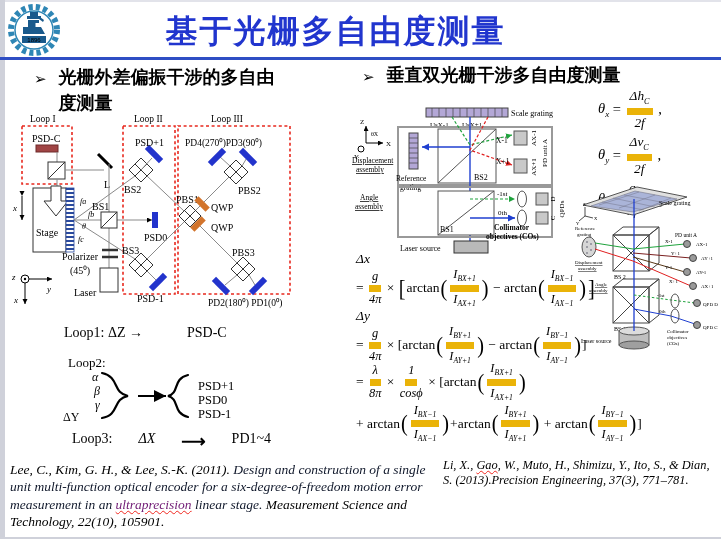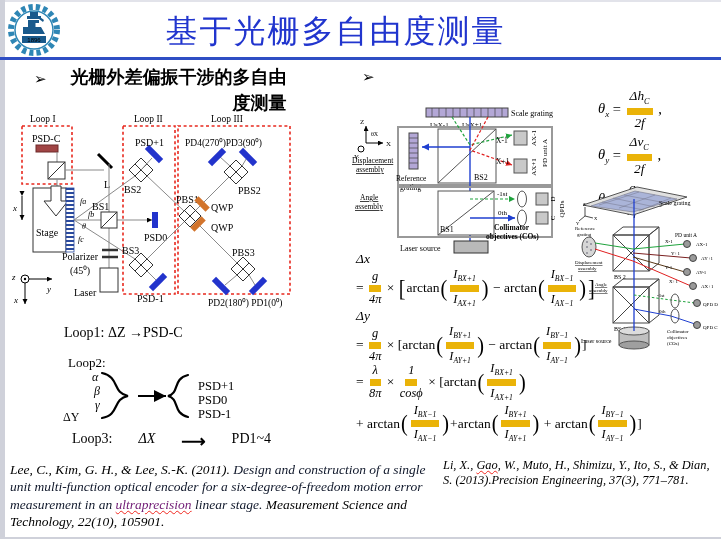--- a/index.html
+++ b/index.html
@@ -4,42 +4,42 @@
 <style>
   html,body{margin:0;padding:0;background:#9aa0ad;}
   #slide{position:relative;width:721px;height:539px;background:#fff;overflow:hidden;
          font-family:"Liberation Sans",sans-serif;color:#000;}
   .edge-left{position:absolute;left:0;top:0;width:5px;height:100%;background:#cfd1da;}
   .edge-top{position:absolute;left:0;top:0;width:100%;height:2px;background:#e2e3ea;}
   .edge-bottom{position:absolute;left:0;bottom:0;width:100%;height:2px;background:#cfd1da;}
 
   
   .title{position:absolute;left:70px;right:120px;top:10px;text-align:center;
-         font-size:32px;font-weight:normal;color:#2135CE;letter-spacing:2px;}
+         font-size:32px;font-weight:bold;color:#2135CE;letter-spacing:2px;}
   .sep{position:absolute;left:0;top:57px;width:100%;height:3px;background:#2F4EC4;}
   .logo{position:absolute;left:7px;top:3px;width:54px;height:54px;}
 
   
   .heading{position:absolute;display:flex;font-weight:bold;font-size:18px;line-height:26px;}
   .heading .bullet{margin-right:12px;font-size:15px;padding-top:2px;font-weight:normal;}
   #lh{left:34px;top:64px;width:272px;}
-  #lh .htext{width:228px;text-align:right;}
+  #lh .htext{width:228px;}
   #rh{left:362px;top:62px;width:330px;}
   .heading2{margin-top:0px;}
 
   
   svg text{font-family:"Liberation Serif",serif;fill:#000;}
   .dashred{fill:none;stroke:#E8281E;stroke-width:1.6;stroke-dasharray:3,2.6;}
   .beam{stroke:#8a8a8a;stroke-width:1;fill:none;}
   .blk{stroke:#333;fill:#fff;stroke-width:1;}
   .it{font-style:italic;}
 
   
   .loopline{position:absolute;font-family:"Liberation Serif",serif;font-size:14px;display:flex;}
-  #loop1{left:64px;top:325px;}
+  #loop1{left:64px;top:325px;gap:44px;}
   #loop3{left:72px;top:431px;gap:26px;align-items:flex-start;}
   #loop3 .arrow{font-size:17px;font-weight:bold;}
 
   
   .ref{position:absolute;font-family:"Liberation Serif",serif;font-style:italic;}
   #lref{left:10px;top:461px;width:424px;font-size:13.5px;line-height:1.29;}
   #rref{left:443px;top:458px;width:276px;font-size:12.4px;line-height:1.17;}
   .refred{color:#0f172a;}
   #rref .refred{display:block;font-weight:bold;}
   .wavy{text-decoration:underline;text-decoration-style:wavy;text-decoration-color:#F02820;text-decoration-thickness:1px;}
@@ -87,20 +87,21 @@
   <div class="sep"></div>
 
   <div class="heading" id="lh">
     <span class="bullet">➢</span>
     <span class="htext">光栅外差偏振干涉的多自由度测量</span>
   </div>
 
   <div class="heading" id="rh">
     <span class="bullet">➢</span>
     <span class="htext">
+      <div>垂直双光栅干涉多自由度测量</div>
     </span>
   </div>
 
   <svg style="position:absolute;left:8px;top:112px" width="340" height="218" viewBox="0 0 340 218">
     <defs>
       <marker id="ah" markerWidth="8" markerHeight="8" refX="5" refY="2.5" orient="auto">
         <path d="M0,0 L5,2.5 L0,5 z" fill="#000"></path>
       </marker>
       <pattern id="grat" width="8" height="4" patternUnits="userSpaceOnUse">
         <rect width="8" height="4" fill="#ffffff"></rect>

